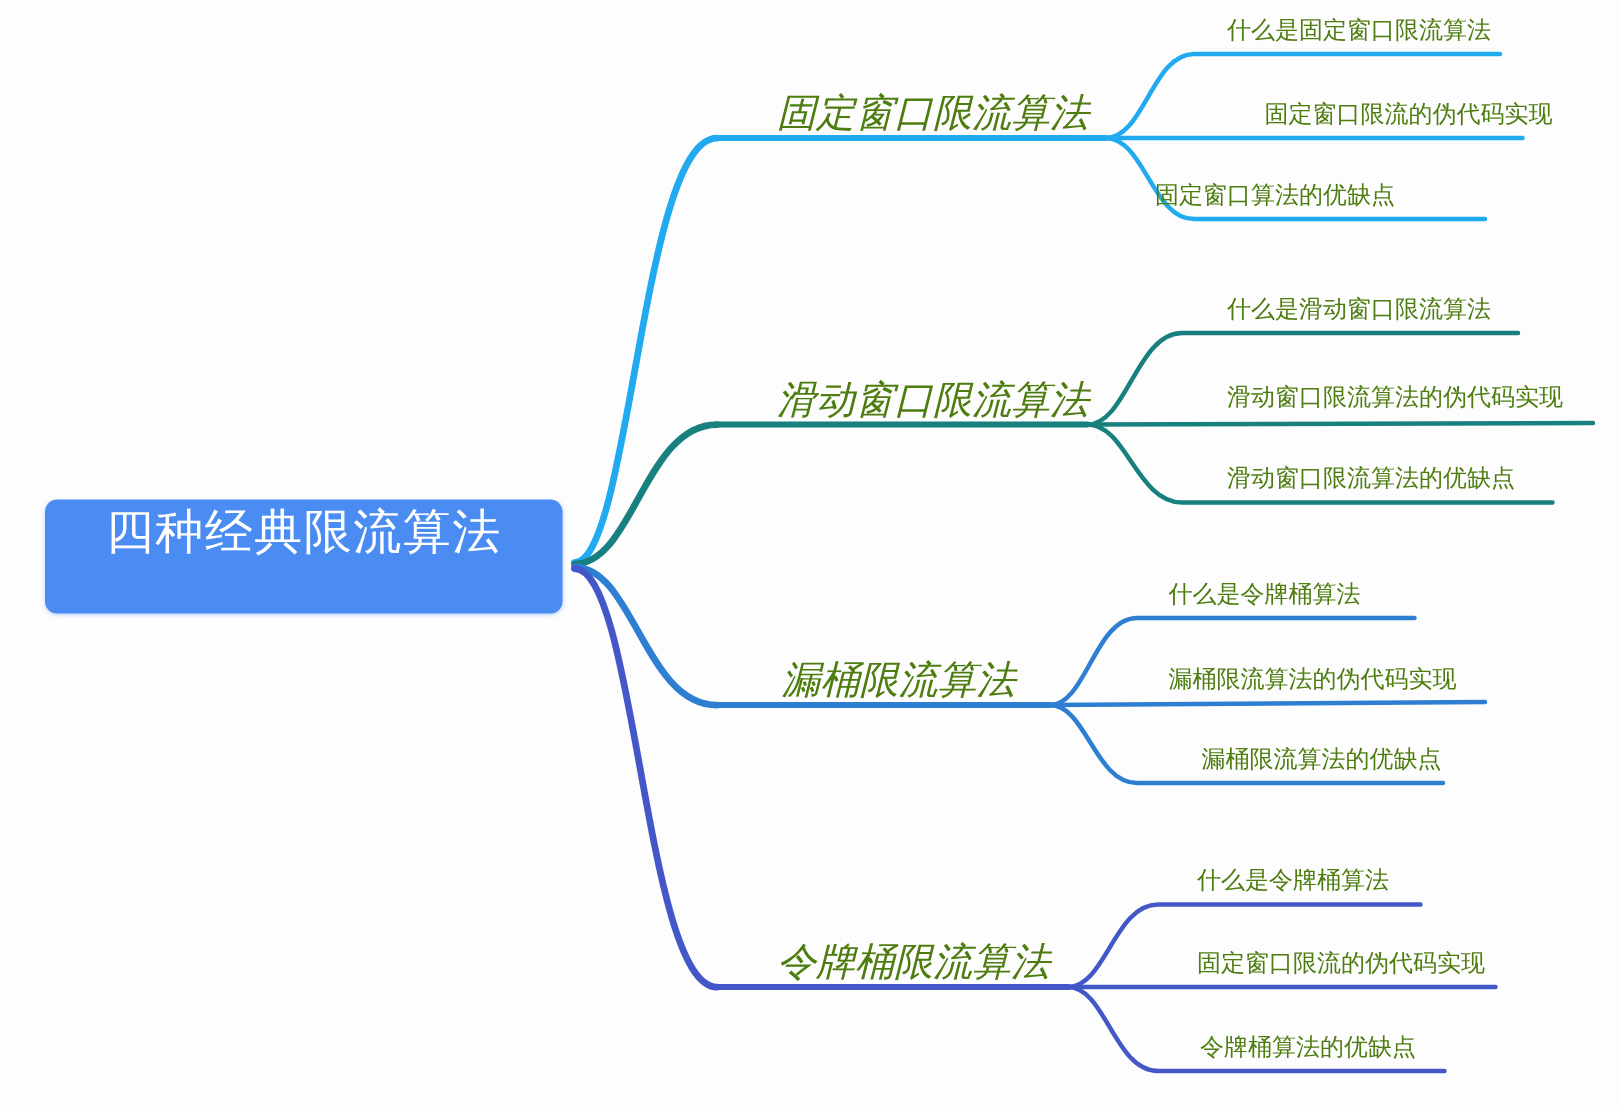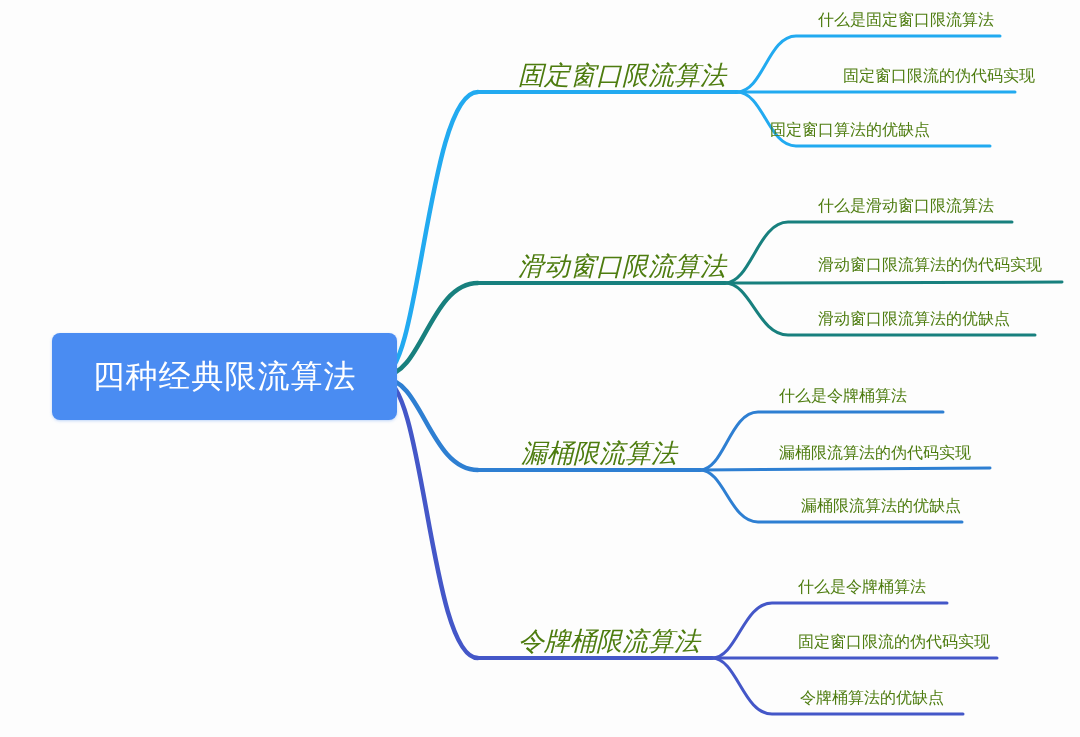--- a/index.html
+++ b/index.html
@@ -4,23 +4,23 @@
 <style>
   html,body{margin:0;padding:0;}
   body{
     width:1080px;height:737px;position:relative;overflow:hidden;
     background:#fdfdfd;
     font-family:"Liberation Sans","DejaVu Sans",sans-serif;
   }
   .stage{position:absolute;inset:0;width:1080px;height:737px;}
   svg.links{position:absolute;left:0;top:0;width:1080px;height:737px;}
   .root-node{
-    position:absolute;left:52px;top:333px;width:345px;height:87px;
+    position:absolute;left:30px;top:333px;width:345px;height:76px;
     background:#4a8cf2;border-radius:8px;
-    display:flex;align-items:center;justify-content:center;
+    display:flex;justify-content:center;
     box-shadow:0 1px 3px rgba(74,140,242,.35);
     cursor:pointer;
   }
   .root-node span{color:#ffffff;font-size:32px;letter-spacing:1px;white-space:nowrap;}
   .node-label{
     position:absolute;color:#4d7c0f;white-space:nowrap;cursor:pointer;
   }
   .branch-label{font-size:26px;font-style:italic;}
   .leaf-label{font-size:16px;}
   

